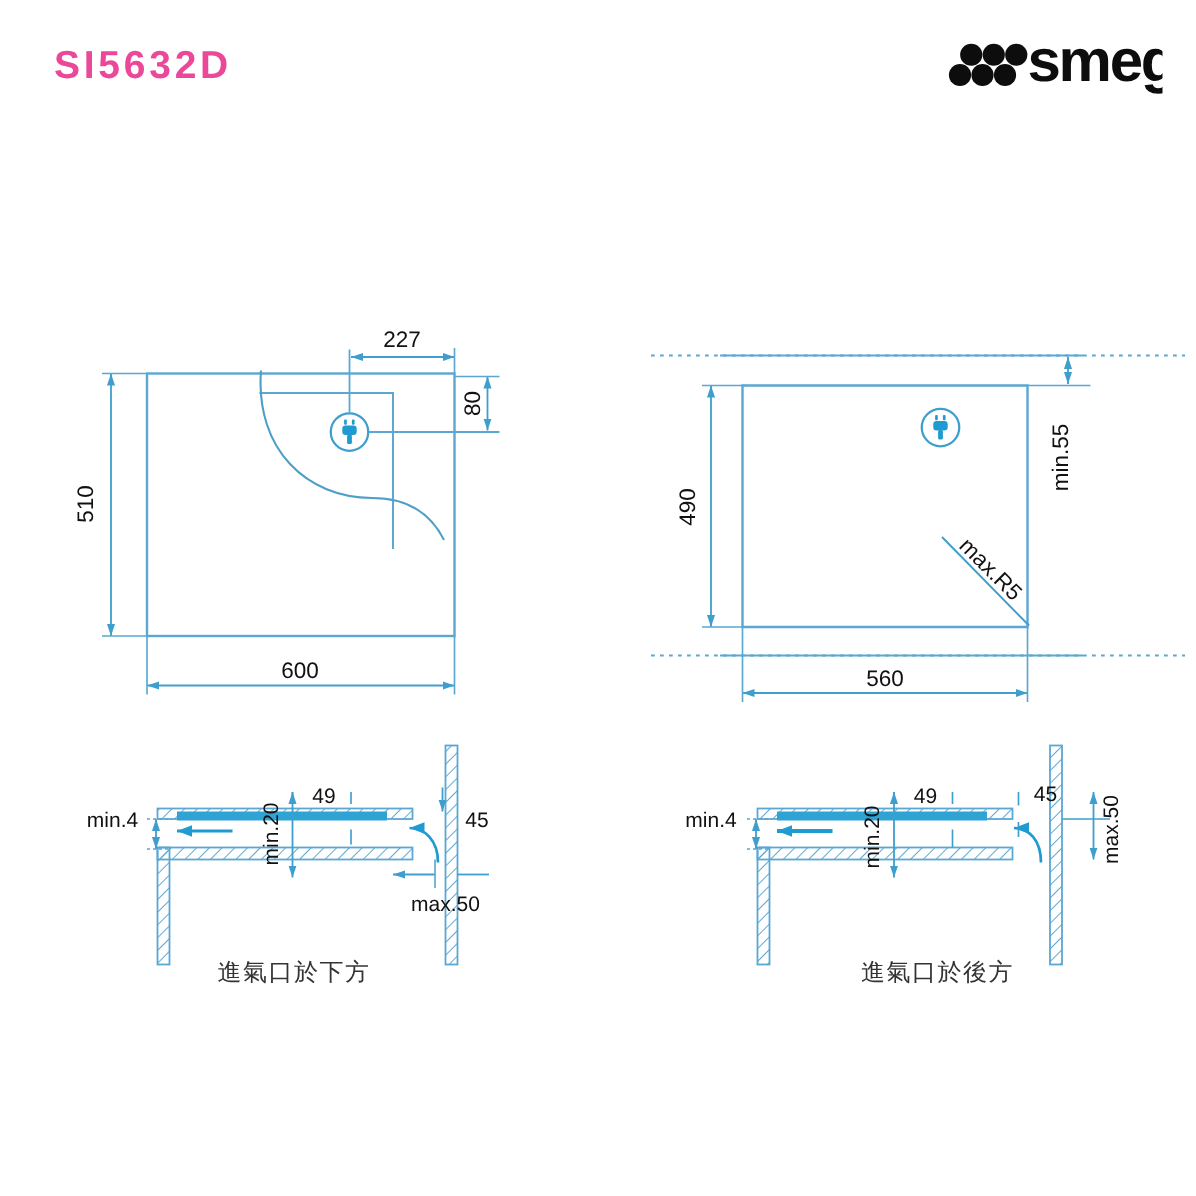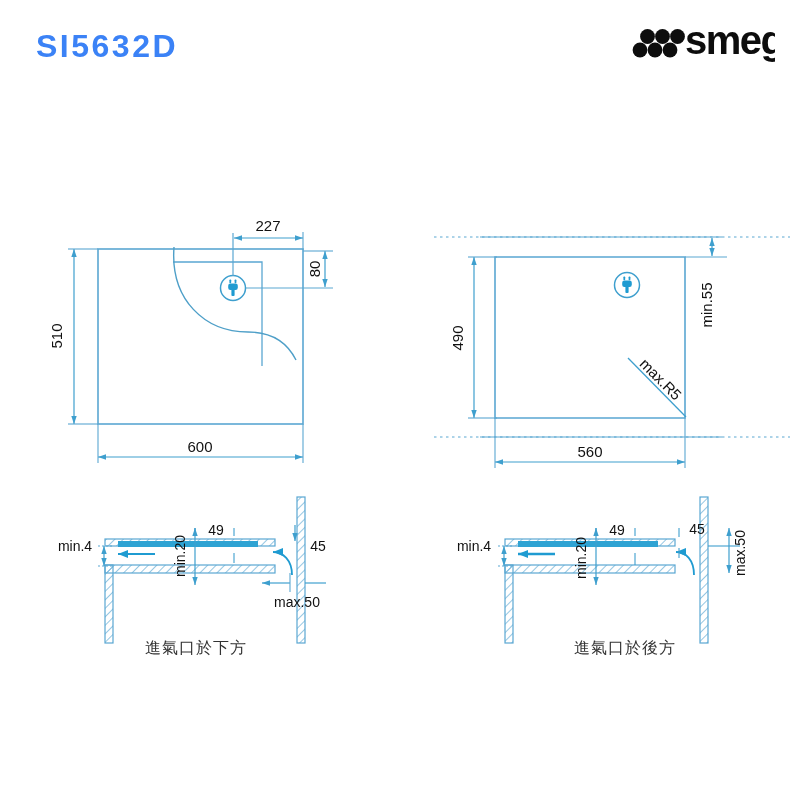--- a/index.html
+++ b/index.html
@@ -25,24 +25,24 @@
   #header {
     position: absolute;
     left: 0; top: 0;
     width: 797px;
     height: 92px;
   }
   #model-title {
     position: absolute;
     left: 36px;
     top: 28px;
-    font-size: 32px;
+    font-size: 26px;
     font-weight: bold;
     letter-spacing: 2.5px;
-    color: #3b82f6;
+    color: #ec4899;
     white-space: nowrap;
   }
   #brand-logo {
     position: absolute;
     right: 22px;
     top: 28px;
     width: 152px;
     height: 42px;
     text-align: right;
   }

